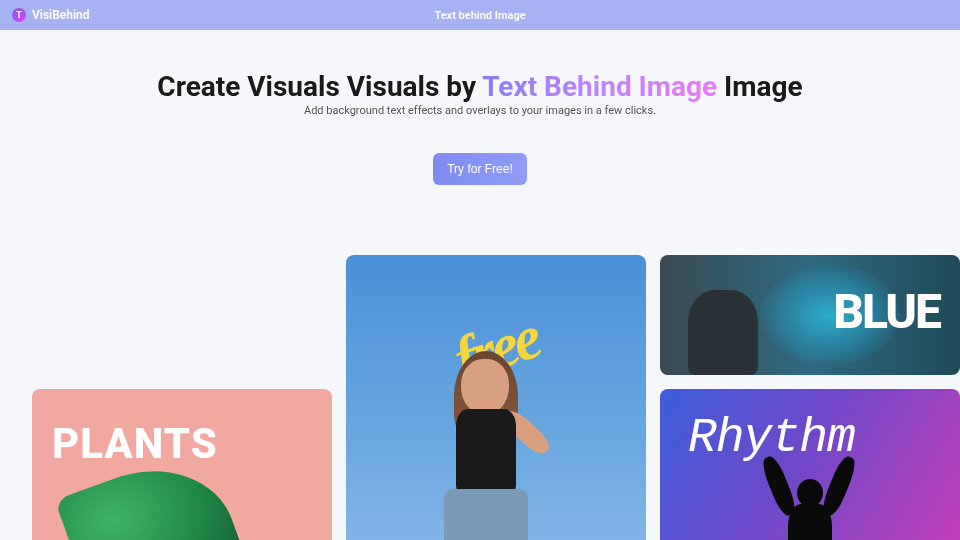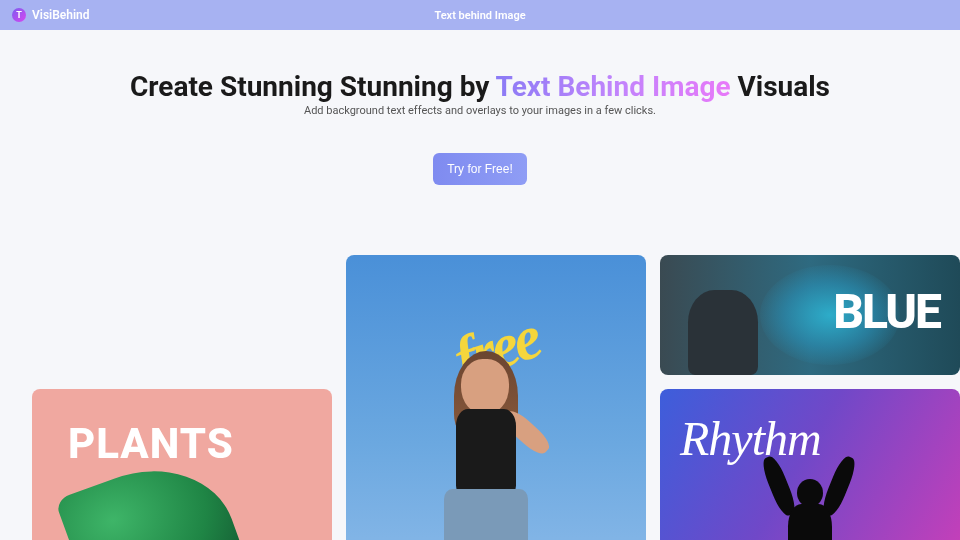--- a/index.html
+++ b/index.html
@@ -146,21 +146,20 @@
       background: #f0a8a0;
     }
     .card-plants .txt {
       position: absolute;
       top: 30px;
       left: 20px;
       font-size: 42px;
       font-weight: 800;
       color: #fff;
       letter-spacing: 1px;
-      margin-left: 16px;
     }
     .leaf {
       position: absolute;
       left: 40px;
       bottom: -30px;
       width: 160px;
       height: 130px;
       background: radial-gradient(ellipse at 30% 30%, #3eb568 0%, #1f8545 60%, #125530 100%);
       border-radius: 10% 60% 10% 60%;
       transform: rotate(-20deg);
@@ -271,23 +270,23 @@
       border-radius: 38% 38% 10% 10%;
     }
     .card-rhythm {
       grid-column: 3;
       grid-row: 2;
       background: linear-gradient(120deg, #3d5edb 0%, #7048c8 45%, #c93fb8 100%);
     }
     .card-rhythm .txt {
       position: absolute;
       top: 22px;
-      left: 20px;
+      left: 28px;
       font-size: 48px;
-      font-family: Liberation Serif, serif;
+      font-family: Liberation Mono, monospace;
       font-weight: 500;
       font-style: italic;
       color: #fff;
       letter-spacing: -1px;
     }
     .dancer {
       position: absolute;
       left: 50%;
       bottom: -10px;
       transform: translateX(-50%);
@@ -339,21 +338,21 @@
 <div class="header">
   <div class="logo-wrap">
     <div class="logo-icon">T</div>
     <div class="logo-text">VisiBehind</div>
   </div>
   <div class="header-center">Text behind Image</div>
 </div>
 
 <div class="hero">
   <h1 class="hero-title">
-    <span>Create Stunning Stunning by </span><span class="gradient">Text Behind Image</span><span> Visuals</span>
+    <span>Create Visuals Visuals by </span><span class="gradient">Text Behind Image</span><span> Image</span>
   </h1>
   <p class="hero-sub">Add background text effects and overlays to your images in a few clicks.</p>
   <button class="cta">Try for Free!</button>
 </div>
 
 <div class="gallery">
   <div class="card card-plants">
     <div class="txt">PLANTS</div>
     <div class="leaf"></div>
   </div>

